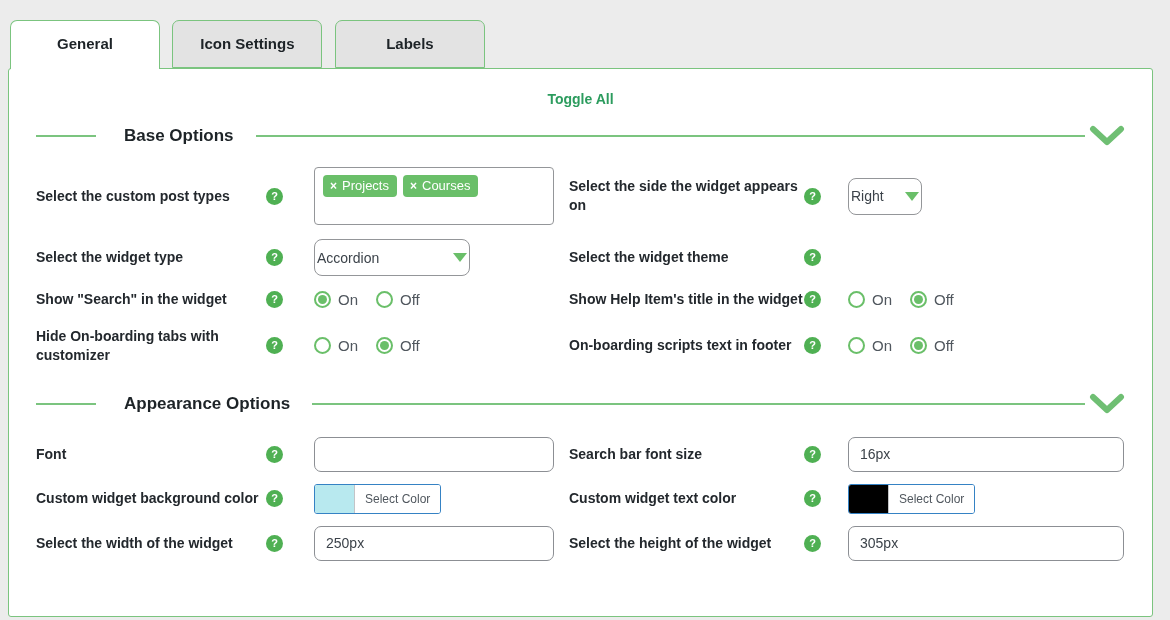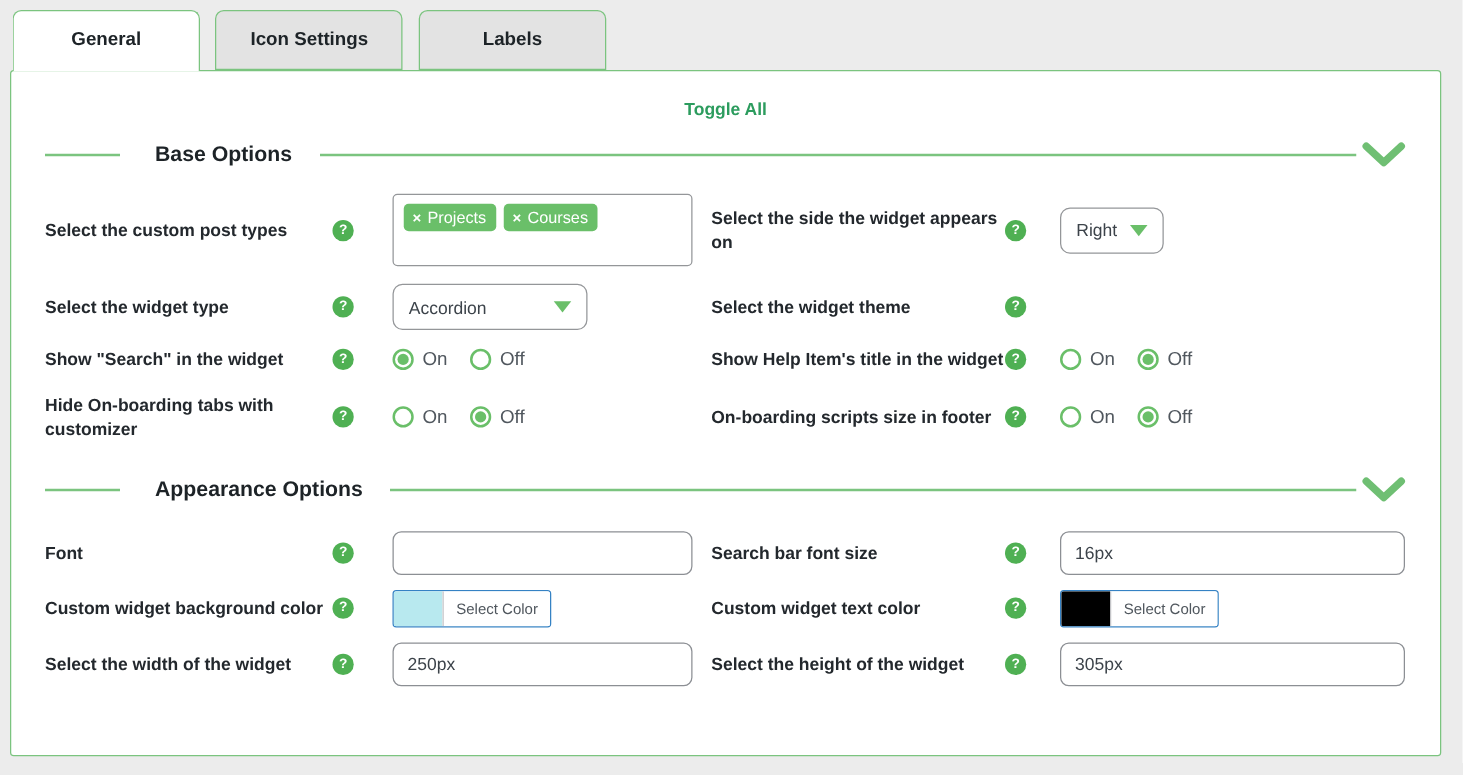--- a/index.html
+++ b/index.html
@@ -4,21 +4,21 @@
 <style>
   * { margin:0; padding:0; box-sizing:border-box; }
   html,body { width:1170px; height:620px; overflow:hidden; }
   body {
     background:#ececec;
     font-family:"Liberation Sans", sans-serif;
     color:#23282d;
   }
 
   
-  .tabs { padding:8px 0 0 10px; height:56px; position:relative; }
+  .tabs { padding:8px 0 0 10px; height:56px; position:relative;margin-top:12px; }
   .tab {
     display:inline-block; width:150px; height:48px; line-height:46px;
     text-align:center; font-size:15px; font-weight:700; color:#1d2327;
     background:#e3e3e3; border:1px solid #7bc47f; border-radius:7px 7px 0 0;
     margin-right:8px; vertical-align:top; cursor:pointer;
   }
   .tab.active {
     background:#ffffff; height:49px; position:relative; z-index:2;
     border-bottom:none;
   }
@@ -70,21 +70,21 @@
     padding:7px 8px; display:flex; align-items:flex-start; gap:6px; cursor:text;
   }
   .tag {
     background:#6abf69; color:#fff; font-size:13px; border-radius:4px;
     padding:3px 8px 4px 7px; white-space:nowrap; display:inline-flex; align-items:center;
   }
   .tag .x { font-weight:700; margin-right:5px; cursor:pointer; font-size:12px; }
 
   .select {
     height:37px; border:1px solid #949699; border-radius:8px;
-    display:flex; align-items:center; padding:0 12px; gap:10px;
+    display:flex; align-items:center; padding:0 2px; gap:10px;
     font-size:14px; color:#3c434a; cursor:pointer; background:#fff;
     justify-content:space-between;
   }
   .caret {
     width:0; height:0; border-left:7px solid transparent;
     border-right:7px solid transparent; border-top:9px solid #6abf69; flex:none;
   }
   .sel-sm { min-width:74px; }
   .sel-md { width:156px; }
 
@@ -222,21 +222,21 @@
             <span class="radio"></span>
             <span class="radio-lab">On</span>
           </span>
         <span class="radio-opt">
             <span class="radio checked"></span>
             <span class="radio-lab">Off</span>
           </span>
       </div>
     </div>
     <div class="col col-r">
-      <div class="lbl">On-boarding scripts size in footer</div>
+      <div class="lbl">On-boarding scripts text in footer</div>
       <div class="help">?</div>
       <div class="ctl radios">
         <span class="radio-opt">
             <span class="radio"></span>
             <span class="radio-lab">On</span>
           </span>
         <span class="radio-opt">
             <span class="radio checked"></span>
             <span class="radio-lab">Off</span>
           </span>

